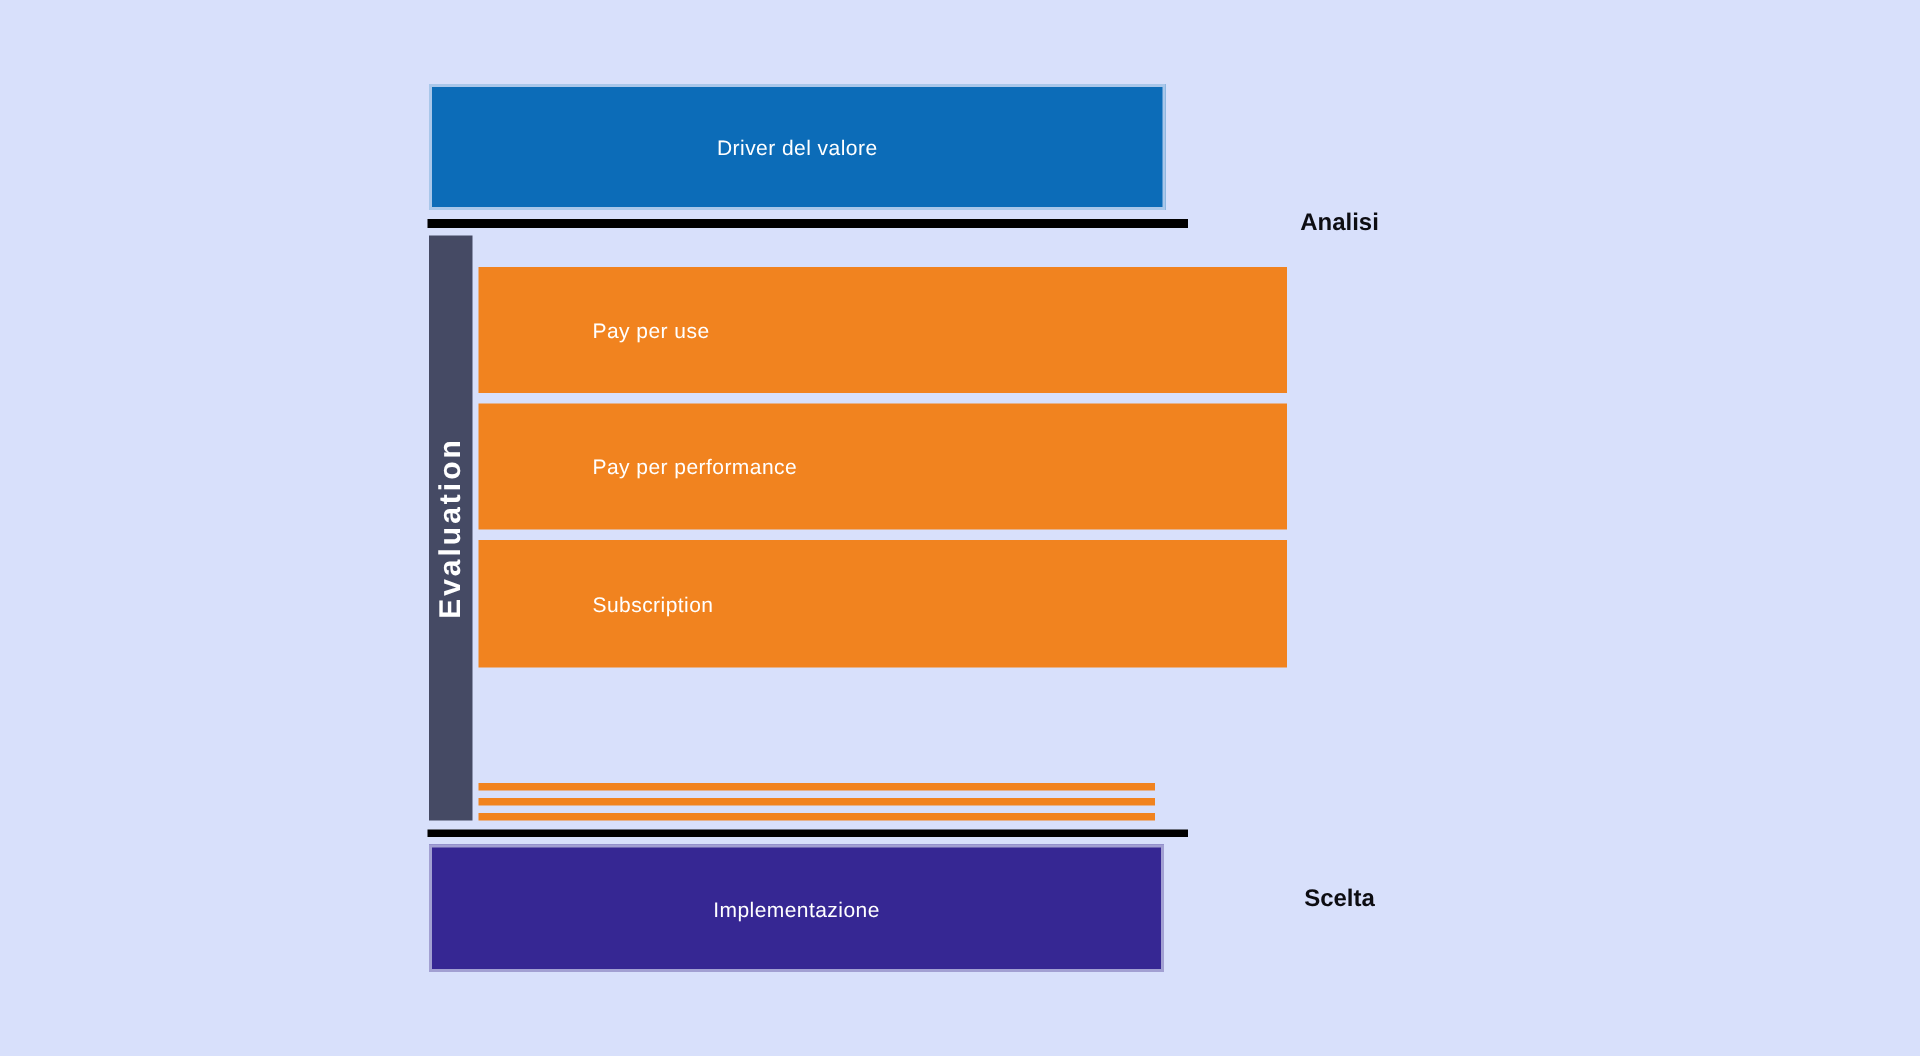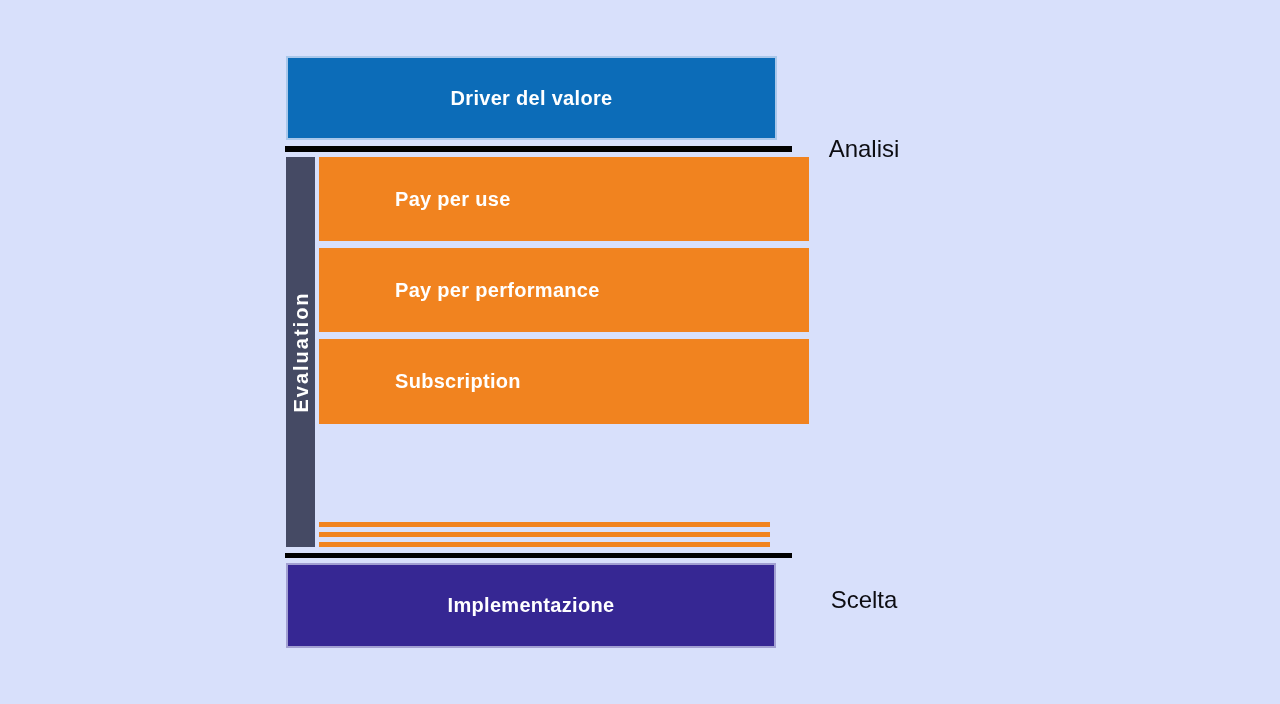--- a/index.html
+++ b/index.html
@@ -9,22 +9,22 @@
     background: #d8e0fb;
   }
   .canvas {
     position: relative;
     width: 1280px;
     height: 704px;
     background: #d8e0fb;
   }
   .box-label {
     color: #ffffff;
-    font-weight: 700;
-    font-size: 20px;
+    font-weight: 400;
+    font-size: 14px;
     letter-spacing: 0.3px;
   }
   
   .header-box {
     position: absolute;
     left: 286px; top: 56px;
     width: 491px; height: 84px;
     background: #0c6cb8;
     border: 2px solid #a9c7ea;
     display: flex; align-items: center; justify-content: center;
@@ -34,26 +34,26 @@
     position: absolute;
     left: 285px;
     width: 507px;
     background: #000000;
   }
   .hline-1 { top: 146px; height: 6px; }
   .hline-2 { top: 553px; height: 5px; }
   
   .phase-label {
     position: absolute;
-    left: 764px;
+    left: 793px;
     width: 200px;
     text-align: center;
     color: #0d0d12;
-    font-weight: 400;
-    font-size: 24px;
+    font-weight: 700;
+    font-size: 16px;
   }
   .phase-analisi { top: 137px; height: 24px; line-height: 24px; }
   .phase-scelta  { top: 544px; height: 24px; line-height: 24px; margin-top: 44px; }
   
   .sidebar {
     position: absolute;
     left: 286px; top: 157px;
     width: 29px; height: 390px;
     background: #454a64;
   }
@@ -64,24 +64,25 @@
     white-space: nowrap;
     color: #ffffff;
     font-weight: 700;
     font-size: 20px;
     letter-spacing: 2px;
   }
   
   .row {
     position: absolute;
     left: 319px;
-    width: 490px;
+    width: 539px;
     background: #f1831f;
     display: flex; align-items: center;
     padding-left: 76px;
+    margin-top: 21px;
   }
   .row-1 { top: 157px; height: 84px; }
   .row-2 { top: 248px; height: 84px; }
   .row-3 { top: 339px; height: 85px; }
   .row-4 { top: 430px; height: 86px; }
   
   .strip {
     position: absolute;
     left: 319px;
     width: 451px;

